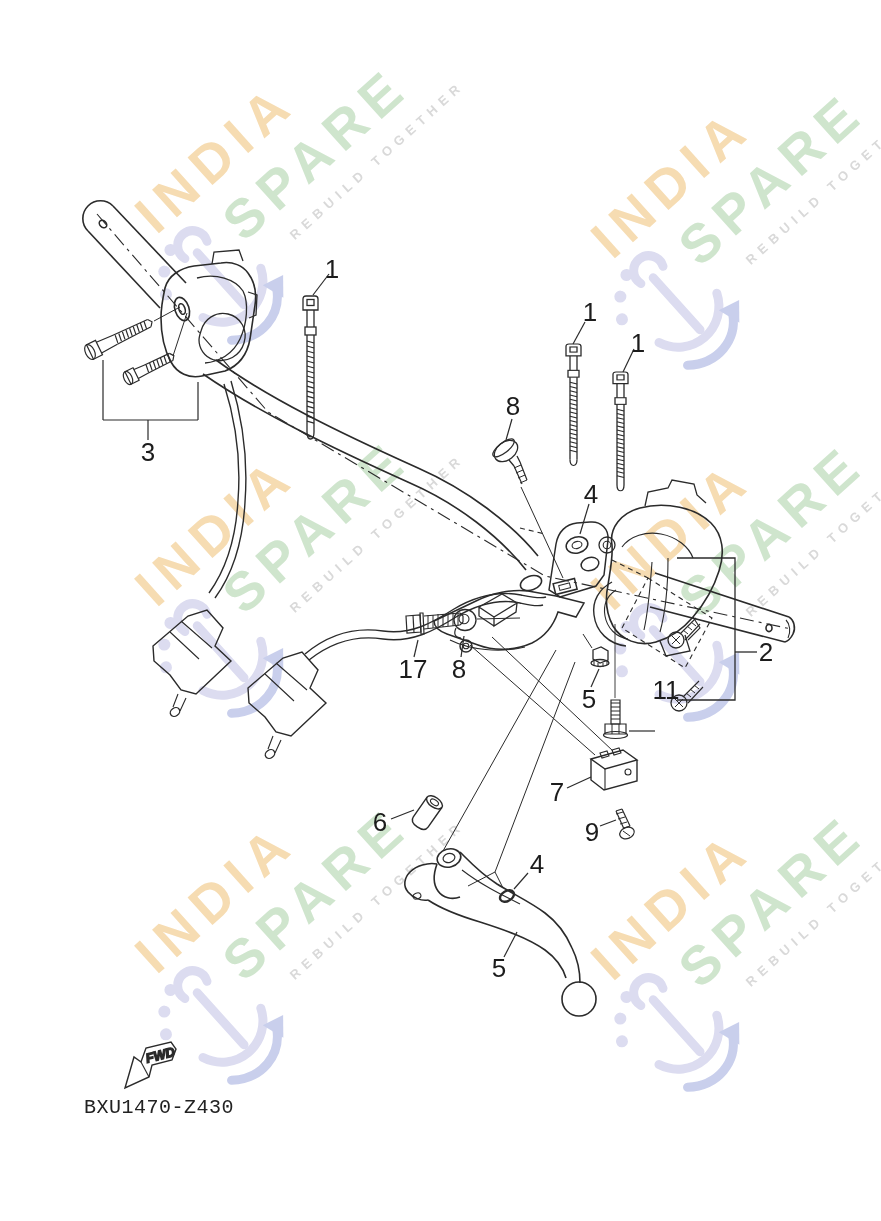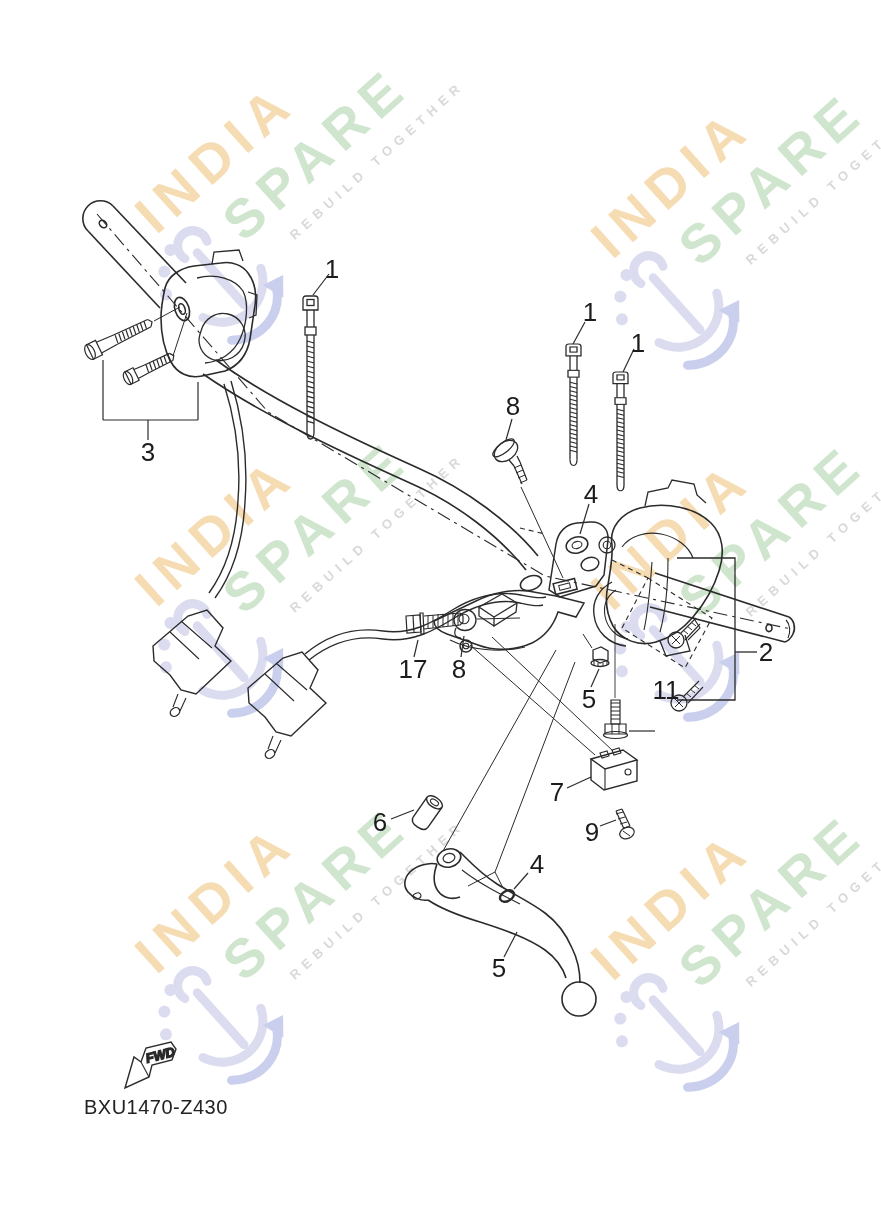--- a/index.html
+++ b/index.html
@@ -12,21 +12,21 @@
          letter-spacing:9px;color:#f6dcb2;}
   .wm-t2{position:absolute;left:108px;top:112px;font-size:54px;font-weight:bold;
          letter-spacing:9px;color:#cfe5cd;}
   .wm-t3{position:absolute;left:148px;top:182px;font-size:13px;font-weight:bold;
          letter-spacing:6px;color:#d9d9d9;white-space:nowrap;}
   .wm-icon{position:absolute;left:0px;top:108px;}
   
   svg.diagram{position:absolute;left:0;top:0;}
   .callout{position:absolute;transform:translate(-50%,-50%);font-size:26px;color:#1c1c1c;
            line-height:1;}
-  .code{position:absolute;left:84px;top:1096px;font-size:20px;color:#222;letter-spacing:0.5px;}
+  .code{position:absolute;left:84px;top:1096px;font-size:20px;color:#222;letter-spacing:0.5px;font-family:Liberation Mono, monospace;}
   .ln{stroke:#2b2b2b;fill:none;}
 </style>
 </head>
 <body>
 
 <div class="stage">
 
   <div class="wm" style="left:103px;top:50px">
     <div class="wm-inner">
       <svg class="wm-icon" width="135" height="150" viewBox="0 0 135 150">

